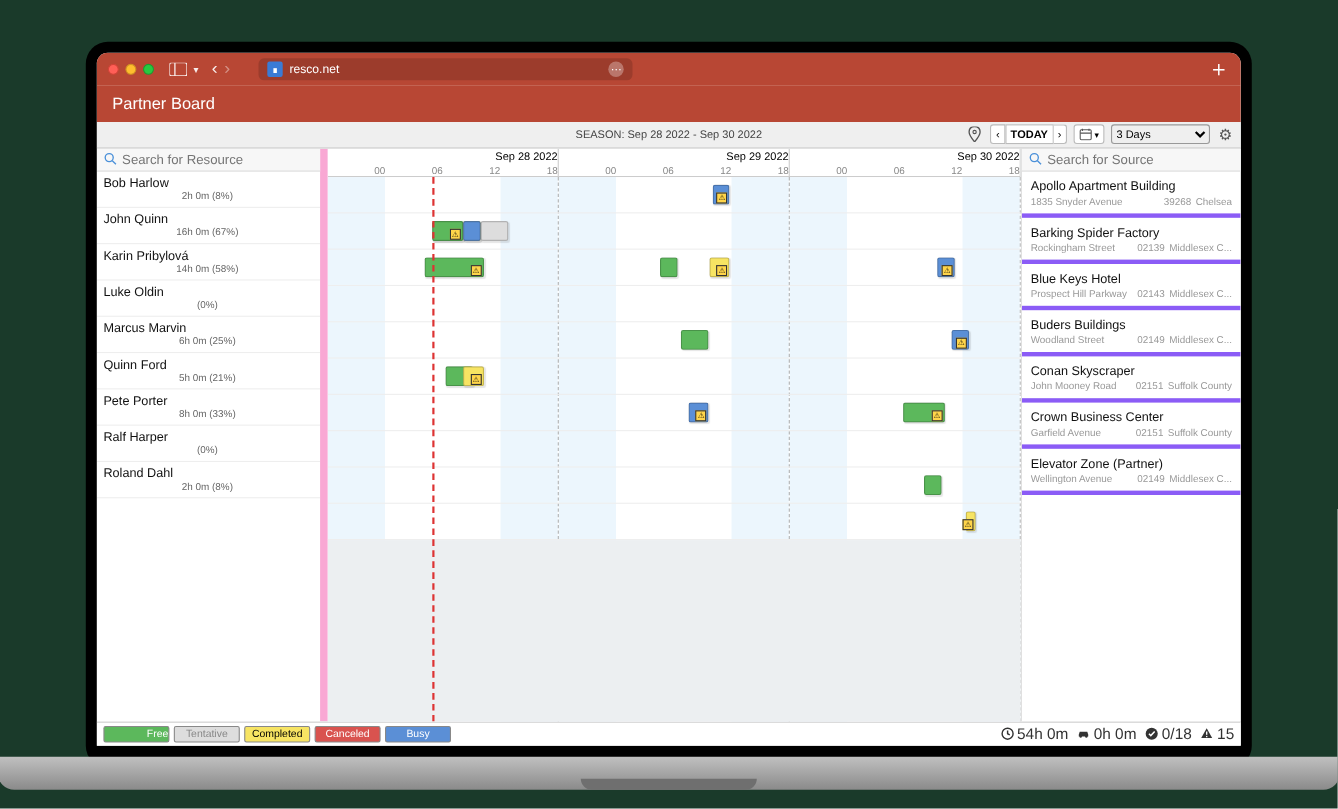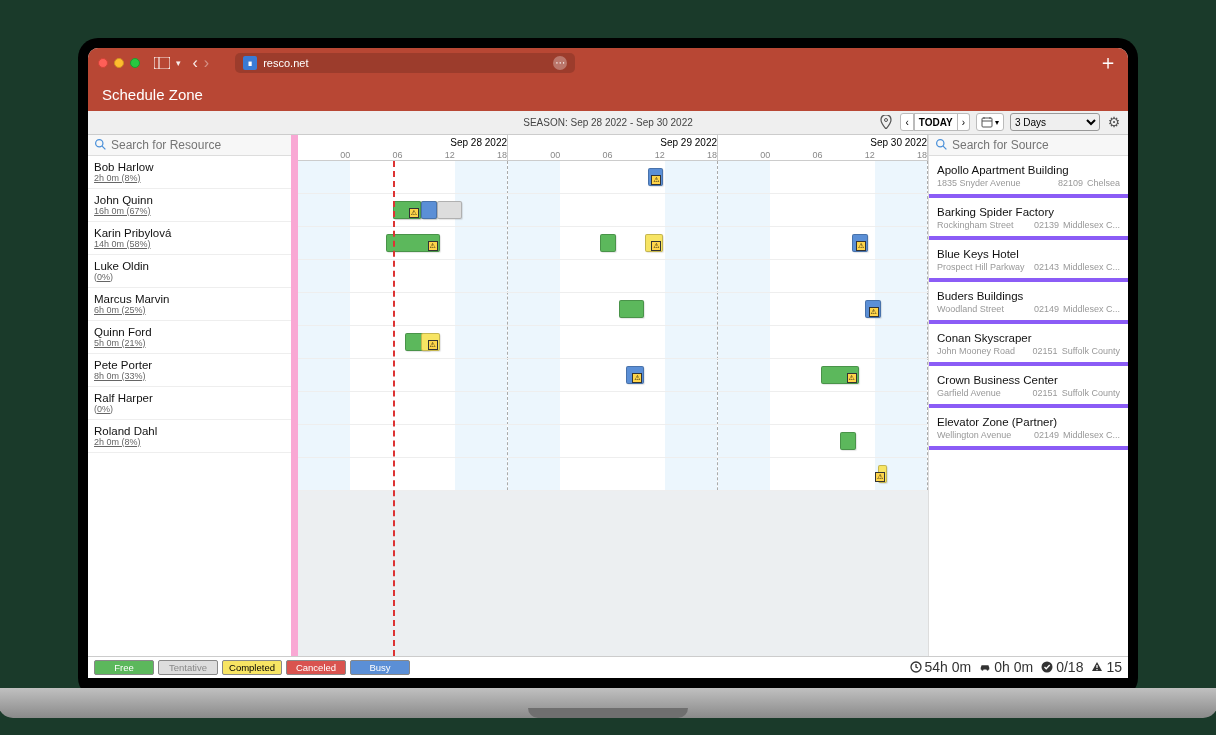--- a/index.html
+++ b/index.html
@@ -37,21 +37,21 @@
 
   .content { flex: 1; display: flex; overflow: hidden; }
 
   .left-col { width: 210px; border-right: 7px solid #f9a8d4; display: flex; flex-direction: column; background:#fff;}
   .search-box { display: flex; align-items: center; gap: 4px; padding: 3px 6px; border-bottom: 1px solid #ddd; background:#f7f7f7;}
   .search-box svg{width:13px;height:13px;}
   .search-box input { border: none; outline: none; font-size: 12px; flex: 1; color: #888; background:transparent;}
   .resources { flex: 1; overflow: hidden; }
   .res-row { height: 33px; border-bottom: 1px solid #eee; padding: 2px 8px 2px 6px; display:flex; flex-direction:column; justify-content:center;}
   .res-name { font-size: 11.5px; color: #111; }
-  .res-util { font-size: 9px; color: #666; text-align: left; text-decoration: underline; }
+  .res-util { font-size: 9px; color: #666; text-align: center; }
 
   .timeline { flex: 1; display: flex; flex-direction: column; overflow: hidden; background:#f4fbff;}
   .time-head { display: flex; border-bottom: 1px solid #ccc; background:#fff;}
   .day-col { flex: 1; border-right: 1px solid #ccc; }
   .day-label { text-align: right; font-size: 10px; padding: 2px 0; font-weight:500;}
   .hour-row { display: flex; }
   .hour { flex: 1; text-align: right; font-size: 9px; color: #888; }
   .time-body { position: relative; flex: 1; background:#fff;}
   .t-row { height: 33px; border-bottom: 1px solid #eee; position:relative;}
   .grid-overlay{position:absolute;inset:0;display:flex;pointer-events:none;}
@@ -71,21 +71,21 @@
   .src-list { flex: 1; overflow: hidden; }
   .src-item { padding: 8px 8px 6px; border-bottom: 4px solid #8b5cf6; }
   .src-title { font-size: 11.5px; color: #111; margin-bottom: 2px;}
   .src-sub { display: flex; font-size: 9px; color: #999; gap:4px;}
   .src-addr { flex: 1; overflow: hidden; text-overflow: ellipsis; white-space: nowrap;}
   .src-zip{}
   .src-region { text-align: right; max-width:60px; overflow:hidden; text-overflow:ellipsis; white-space:nowrap;}
 
   .status-bar { height: 22px; border-top: 1px solid #ccc; display: flex; align-items: center; padding: 0 6px; gap: 4px; background:#fff;}
   .legend { font-size: 9.5px; border: 1px solid #888; padding: 1px 0; width: 60px; text-align: center; border-radius:2px;}
-  .legend.free{background:#5cb85c;color:#fff;}
+  .legend.free{background:#5cb85c;color:#fff;text-align:right;}
   .legend.tent{background:#ddd;color:#888;}
   .legend.comp{background:#f7e463;}
   .legend.canc{background:#d9534f;color:#fff;}
   .legend.busy{background:#5b8fd6;color:#fff;}
   .status-spacer{flex:1;}
   .status-r{display:flex;align-items:flex-start;gap:8px;font-size:14px;color:#333;}
   .status-r span{display:flex;align-items:center;gap:3px;}
   .si{width:12px;height:12px;}
 </style>
 </head>
@@ -110,21 +110,21 @@
       <div class="address">
         <span class="site-icon">∎</span>
         <span>resco.net</span>
         <span style="flex:1"></span>
         <span style="background:rgba(255,255,255,.3);border-radius:50%;width:14px;height:14px;display:flex;align-items:center;justify-content:center;font-size:10px;">⋯</span>
       </div>
       <div class="browser-spacer"></div>
       <div class="plus">＋</div>
     </div>
 
-    <div class="app-header">Schedule Zone</div>
+    <div class="app-header">Partner Board</div>
 
     <div class="toolbar">
       <div class="season-label">SEASON: Sep 28 2022 - Sep 30 2022</div>
       <div class="toolbar-right">
         <div class="tb-icon">
           <svg width="12" height="14" viewBox="0 0 12 14">
               <path d="M6 0C3 0 1 2 1 5c0 3 5 9 5 9s5-6 5-9c0-3-2-5-5-5z" fill="none" stroke="#555" stroke-width="1.2"></path>
               <circle cx="6" cy="5" r="1.5" fill="none" stroke="#555"></circle>
             </svg>
         </div>
@@ -309,21 +309,21 @@
               <circle cx="6.5" cy="6.5" r="4.5" fill="none" stroke="#4a90d9" stroke-width="1.5"></circle>
               <line x1="10" y1="10" x2="14" y2="14" stroke="#4a90d9" stroke-width="1.5"></line>
             </svg>
           <input placeholder="Search for Source" style="">
         </div>
         <div class="src-list" id="sources">
             <div class="src-item">
               <div class="src-title">Apollo Apartment Building</div>
               <div class="src-sub">
                 <span class="src-addr">1835 Snyder Avenue</span>
-                <span class="src-zip">82109</span>
+                <span class="src-zip">39268</span>
                 <span class="src-region">Chelsea</span>
               </div>
             </div>
             <div class="src-item">
               <div class="src-title">Barking Spider Factory</div>
               <div class="src-sub">
                 <span class="src-addr">Rockingham Street</span>
                 <span class="src-zip">02139</span>
                 <span class="src-region">Middlesex C...</span>
               </div>

